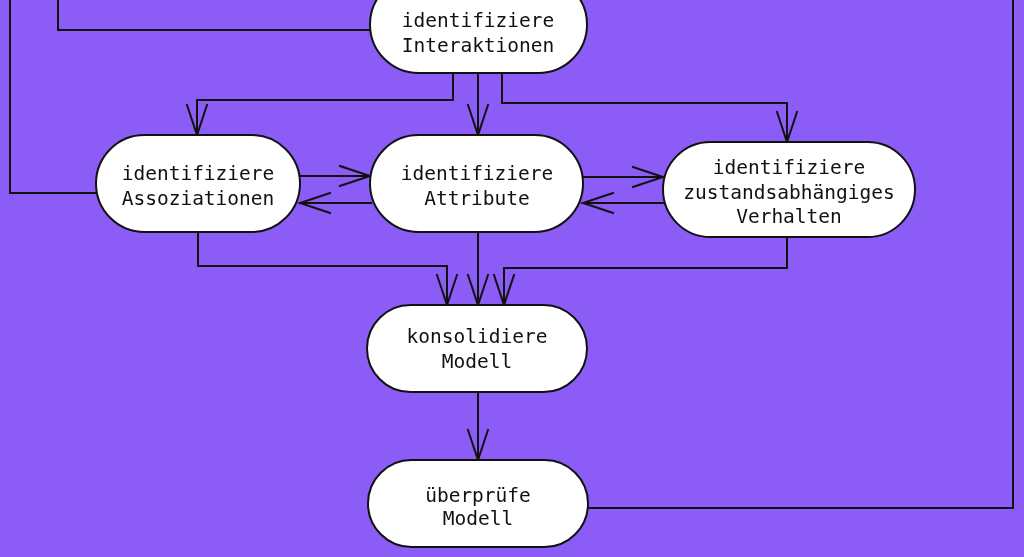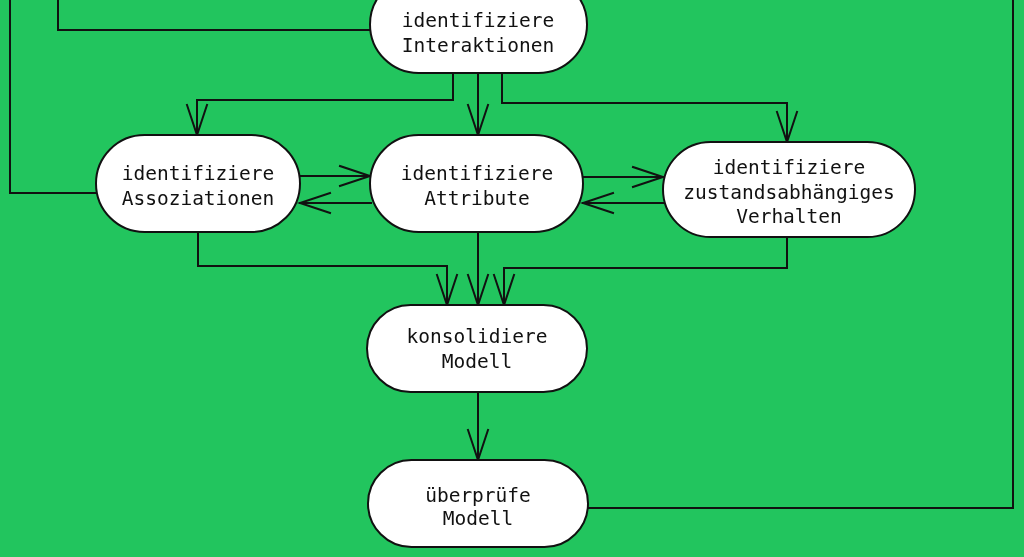--- a/index.html
+++ b/index.html
@@ -5,21 +5,21 @@
   html, body {
     margin: 0;
     padding: 0;
     background: #ffffff;
   }
   .stage {
     position: relative;
     width: 1024px;
     height: 557px;
     overflow: hidden;
-    background: #22c55e;
+    background: #8b5cf6;
   }
   svg.diagram {
     display: block;
     width: 1024px;
     height: 557px;
   }
   .edge {
     fill: none;
     stroke: #111111;
     stroke-width: 2;

